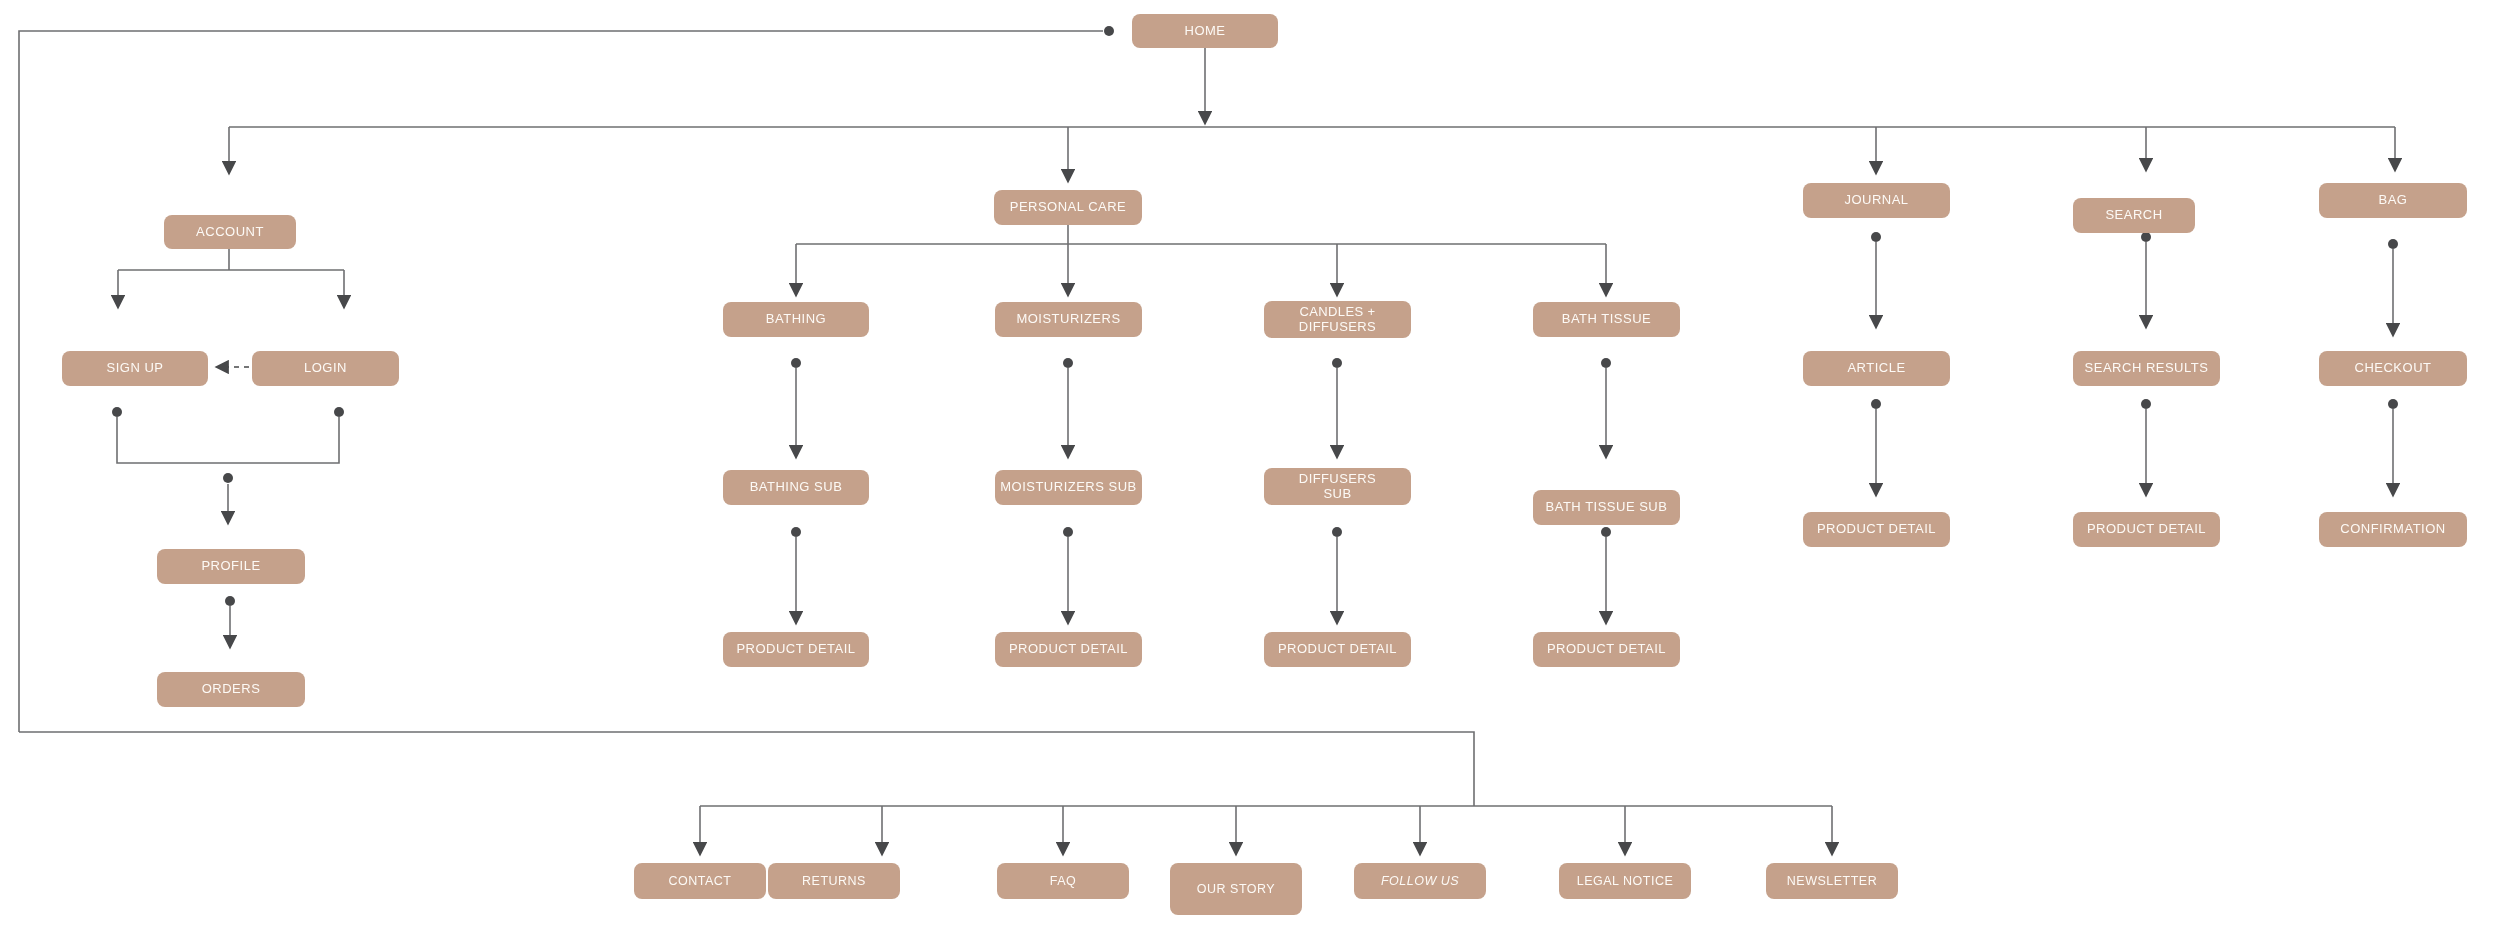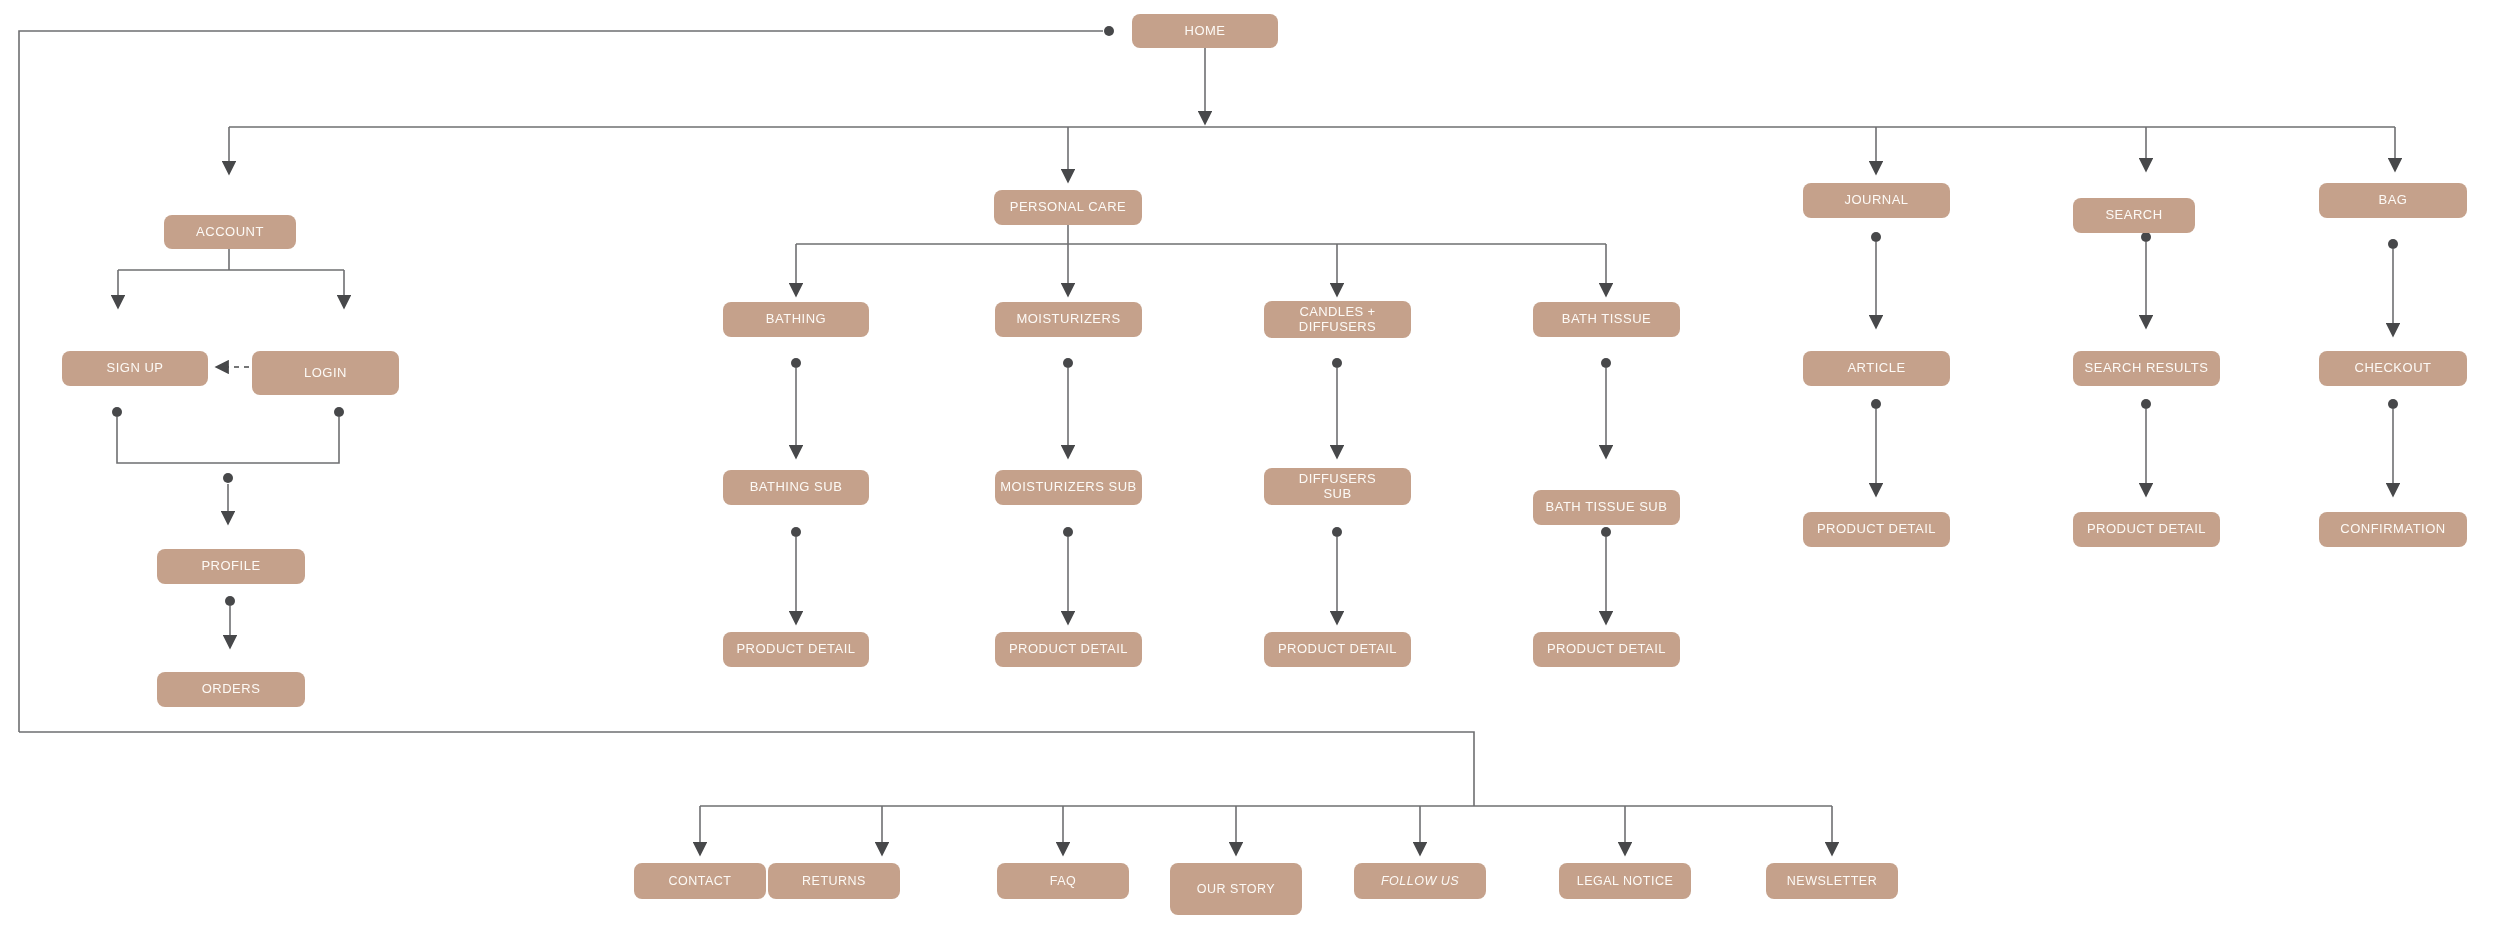--- a/index.html
+++ b/index.html
@@ -149,21 +149,21 @@
       <path d="M1420,806 V845" marker-end="url(#arrow)"></path>
       <path d="M1625,806 V845" marker-end="url(#arrow)"></path>
       <path d="M1832,806 V845" marker-end="url(#arrow)"></path>
     </g>
   </svg>
 
   <div class="node" style="left:1132px;top:14px;width:146px;height:34px;">HOME</div>
 
   <div class="node" style="left:164px;top:185px;width:132px;height:34px;margin-top:30px;">ACCOUNT</div>
   <div class="node" style="left:62px;top:351px;width:146px;height:35px;">SIGN UP</div>
-  <div class="node" style="left:252px;top:351px;width:147px;height:44px;text-align:center;">LOGIN</div>
+  <div class="node" style="left:252px;top:351px;width:147px;height:35px;text-align:center;">LOGIN</div>
   <div class="node" style="left:157px;top:549px;width:148px;height:35px;">PROFILE</div>
   <div class="node" style="left:157px;top:672px;width:148px;height:35px;">ORDERS</div>
 
   <div class="node" style="left:994px;top:190px;width:148px;height:35px;">PERSONAL CARE</div>
 
   <div class="node" style="left:723px;top:302px;width:146px;height:35px;">BATHING</div>
   <div class="node" style="left:995px;top:302px;width:147px;height:35px;">MOISTURIZERS</div>
   <div class="node two-line" style="left:1264px;top:301px;width:147px;height:37px;">CANDLES +
 DIFFUSERS</div>
   <div class="node" style="left:1533px;top:302px;width:147px;height:35px;">BATH TISSUE</div>

